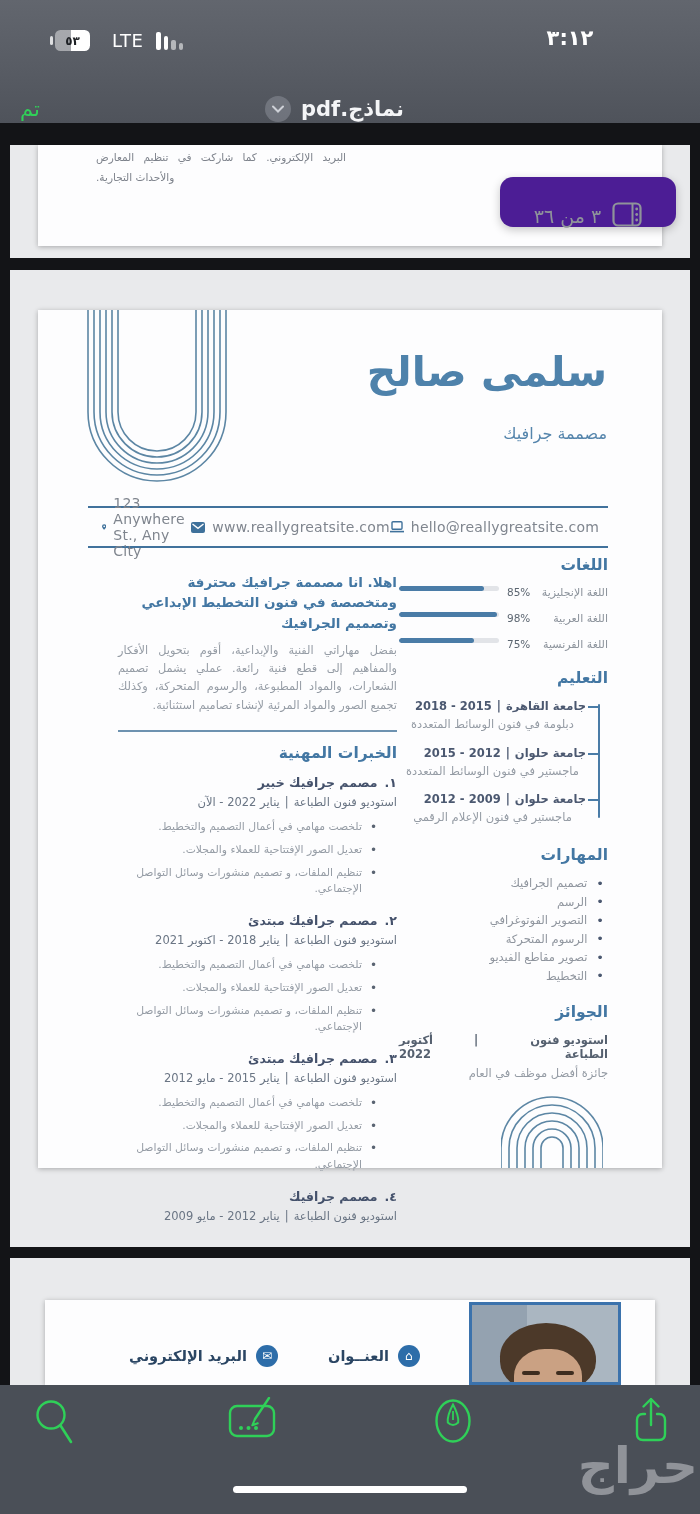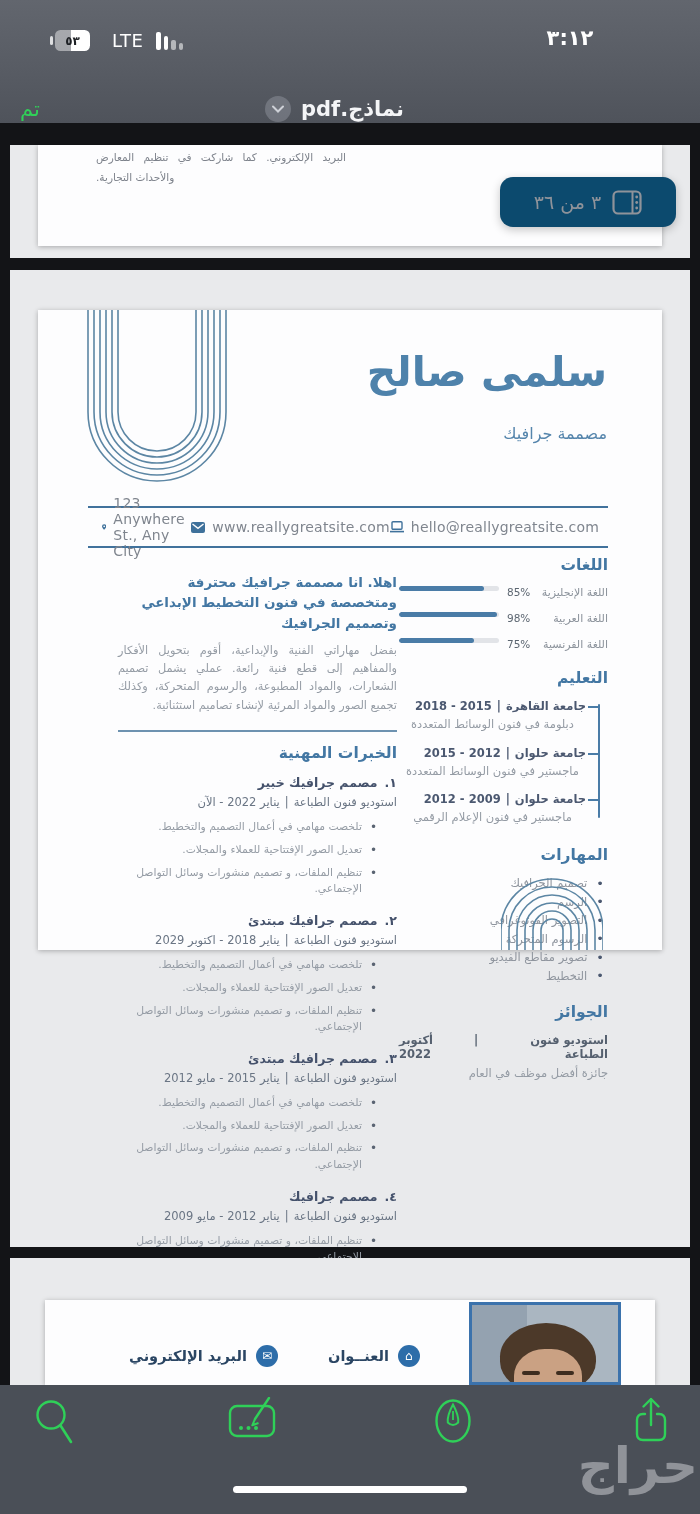--- a/index.html
+++ b/index.html
@@ -29,29 +29,29 @@
   .navtitle { font-size: 21px; font-weight: bold; color: #f4f5f7; direction: rtl; }
 
   
   .viewer { position: absolute; top: 145px; left: 0; width: 700px; height: 1240px; background: #131417; }
   .pdf-page { position: absolute; left: 10px; width: 680px; background: #e9eaec; }
   .page2 { top: 0; height: 113px; }
   .page3 { top: 125px; height: 977px; }
   .page4 { top: 1113px; height: 127px; }
   .card { position: absolute; background: #fdfdfe; box-shadow: 0 1px 5px rgba(0,0,0,.28); }
   .card2 { left: 28px; top: 0; width: 624px; height: 101px; }
-  .card3 { left: 28px; top: 40px; width: 624px; height: 640px; }
+  .card3 { left: 28px; top: 40px; width: 624px; height: 858px; }
   .card4 { left: 35px; top: 42px; width: 610px; height: 85px; }
 
   .frag-text { position: absolute; left: 58px; top: 3px; width: 250px; direction: rtl;
                font-size: 10.5px; line-height: 1.9; color: #7d828b; text-align: justify; text-align-last: left; }
 
-  .page-pill { position: absolute; left: 500px; top: 32px; width: 176px; height: 50px; background: #0c4a6e;
+  .page-pill { position: absolute; left: 500px; top: 32px; width: 176px; height: 50px; background: #4c1d95;
                border-radius: 13px; box-shadow: 0 3px 10px rgba(0,0,0,.22);
-               display: flex; direction: rtl; align-items: center; justify-content: center; gap: 11px; z-index: 5; }
+               display: flex; direction: rtl; align-items: flex-end; justify-content: center; gap: 11px; z-index: 5; }
   .page-pill .txt { font-size: 19px; color: #8f939a; direction: rtl; }
 
   
   .u-logo { position: absolute; left: 49px; top: 0; }
   .res-name { position: absolute; right: 55px; top: 38px; font-size: 41px; font-weight: bold; color: #4e82ab; direction: rtl; }
   .res-job { position: absolute; right: 55px; top: 114px; font-size: 16px; color: #5585ac; direction: rtl; }
   .contact-bar { position: absolute; left: 50px; top: 196px; width: 520px; height: 42px;
                  border-top: 2px solid #41729c; border-bottom: 2px solid #41729c;
                  display: flex; align-items: center; justify-content: space-between; padding: 0 14px; }
   .contact-item { display: flex; align-items: center; gap: 7px; font-size: 14px; color: #7f858e; letter-spacing: .2px; }
@@ -310,21 +310,21 @@
               <div class="exp-bullet">تنظيم الملفات، و تصميم منشورات وسائل التواصل الإجتماعي.</div>
             </div>
           </div>
 
           <div class="exp-entry">
             <div class="exp-title-row">
               <span>٢.</span>
               <span>مصمم جرافيك مبتدئ</span>
             </div>
             <div class="exp-date">
-              <span dir="ltr">يناير 2018 - اكتوبر 2029</span>
+              <span dir="ltr">يناير 2018 - اكتوبر 2021</span>
                 <span>|</span>
                 <span dir="rtl">استوديو فنون الطباعة</span>
             </div>
             <div class="exp-bullets">
               <div class="exp-bullet">تلخصت مهامي في أعمال التصميم والتخطيط.</div>
               <div class="exp-bullet">تعديل الصور الإفتتاحية للعملاء والمجلات.</div>
               <div class="exp-bullet">تنظيم الملفات، و تصميم منشورات وسائل التواصل الإجتماعي.</div>
             </div>
           </div>
 
@@ -347,23 +347,20 @@
 
           <div class="exp-entry">
             <div class="exp-title-row">
               <span>٤.</span>
               <span>مصمم جرافيك</span>
             </div>
             <div class="exp-date">
               <span dir="ltr">يناير 2012 - مايو 2009</span>
                 <span>|</span>
                 <span dir="rtl">استوديو فنون الطباعة</span>
-            </div>
-            <div class="exp-bullets">
-              <div class="exp-bullet">تنظيم الملفات، و تصميم منشورات وسائل التواصل الاجتماعي.</div>
             </div>
           </div>
         </div>
 
         <svg class="arcs" width="102" height="72" viewBox="0 0 102 72">
           <g fill="none" stroke="#5c86a4" stroke-width="1.6">
             <path d="M0,72 V52 A51,51 0 0 1 102,52 V72"></path>
             <path d="M8,72 V52 A43,43 0 0 1 94,52 V72"></path>
             <path d="M16,72 V52 A35,35 0 0 1 86,52 V72"></path>
             <path d="M24,72 V52 A27,27 0 0 1 78,52 V72"></path>

